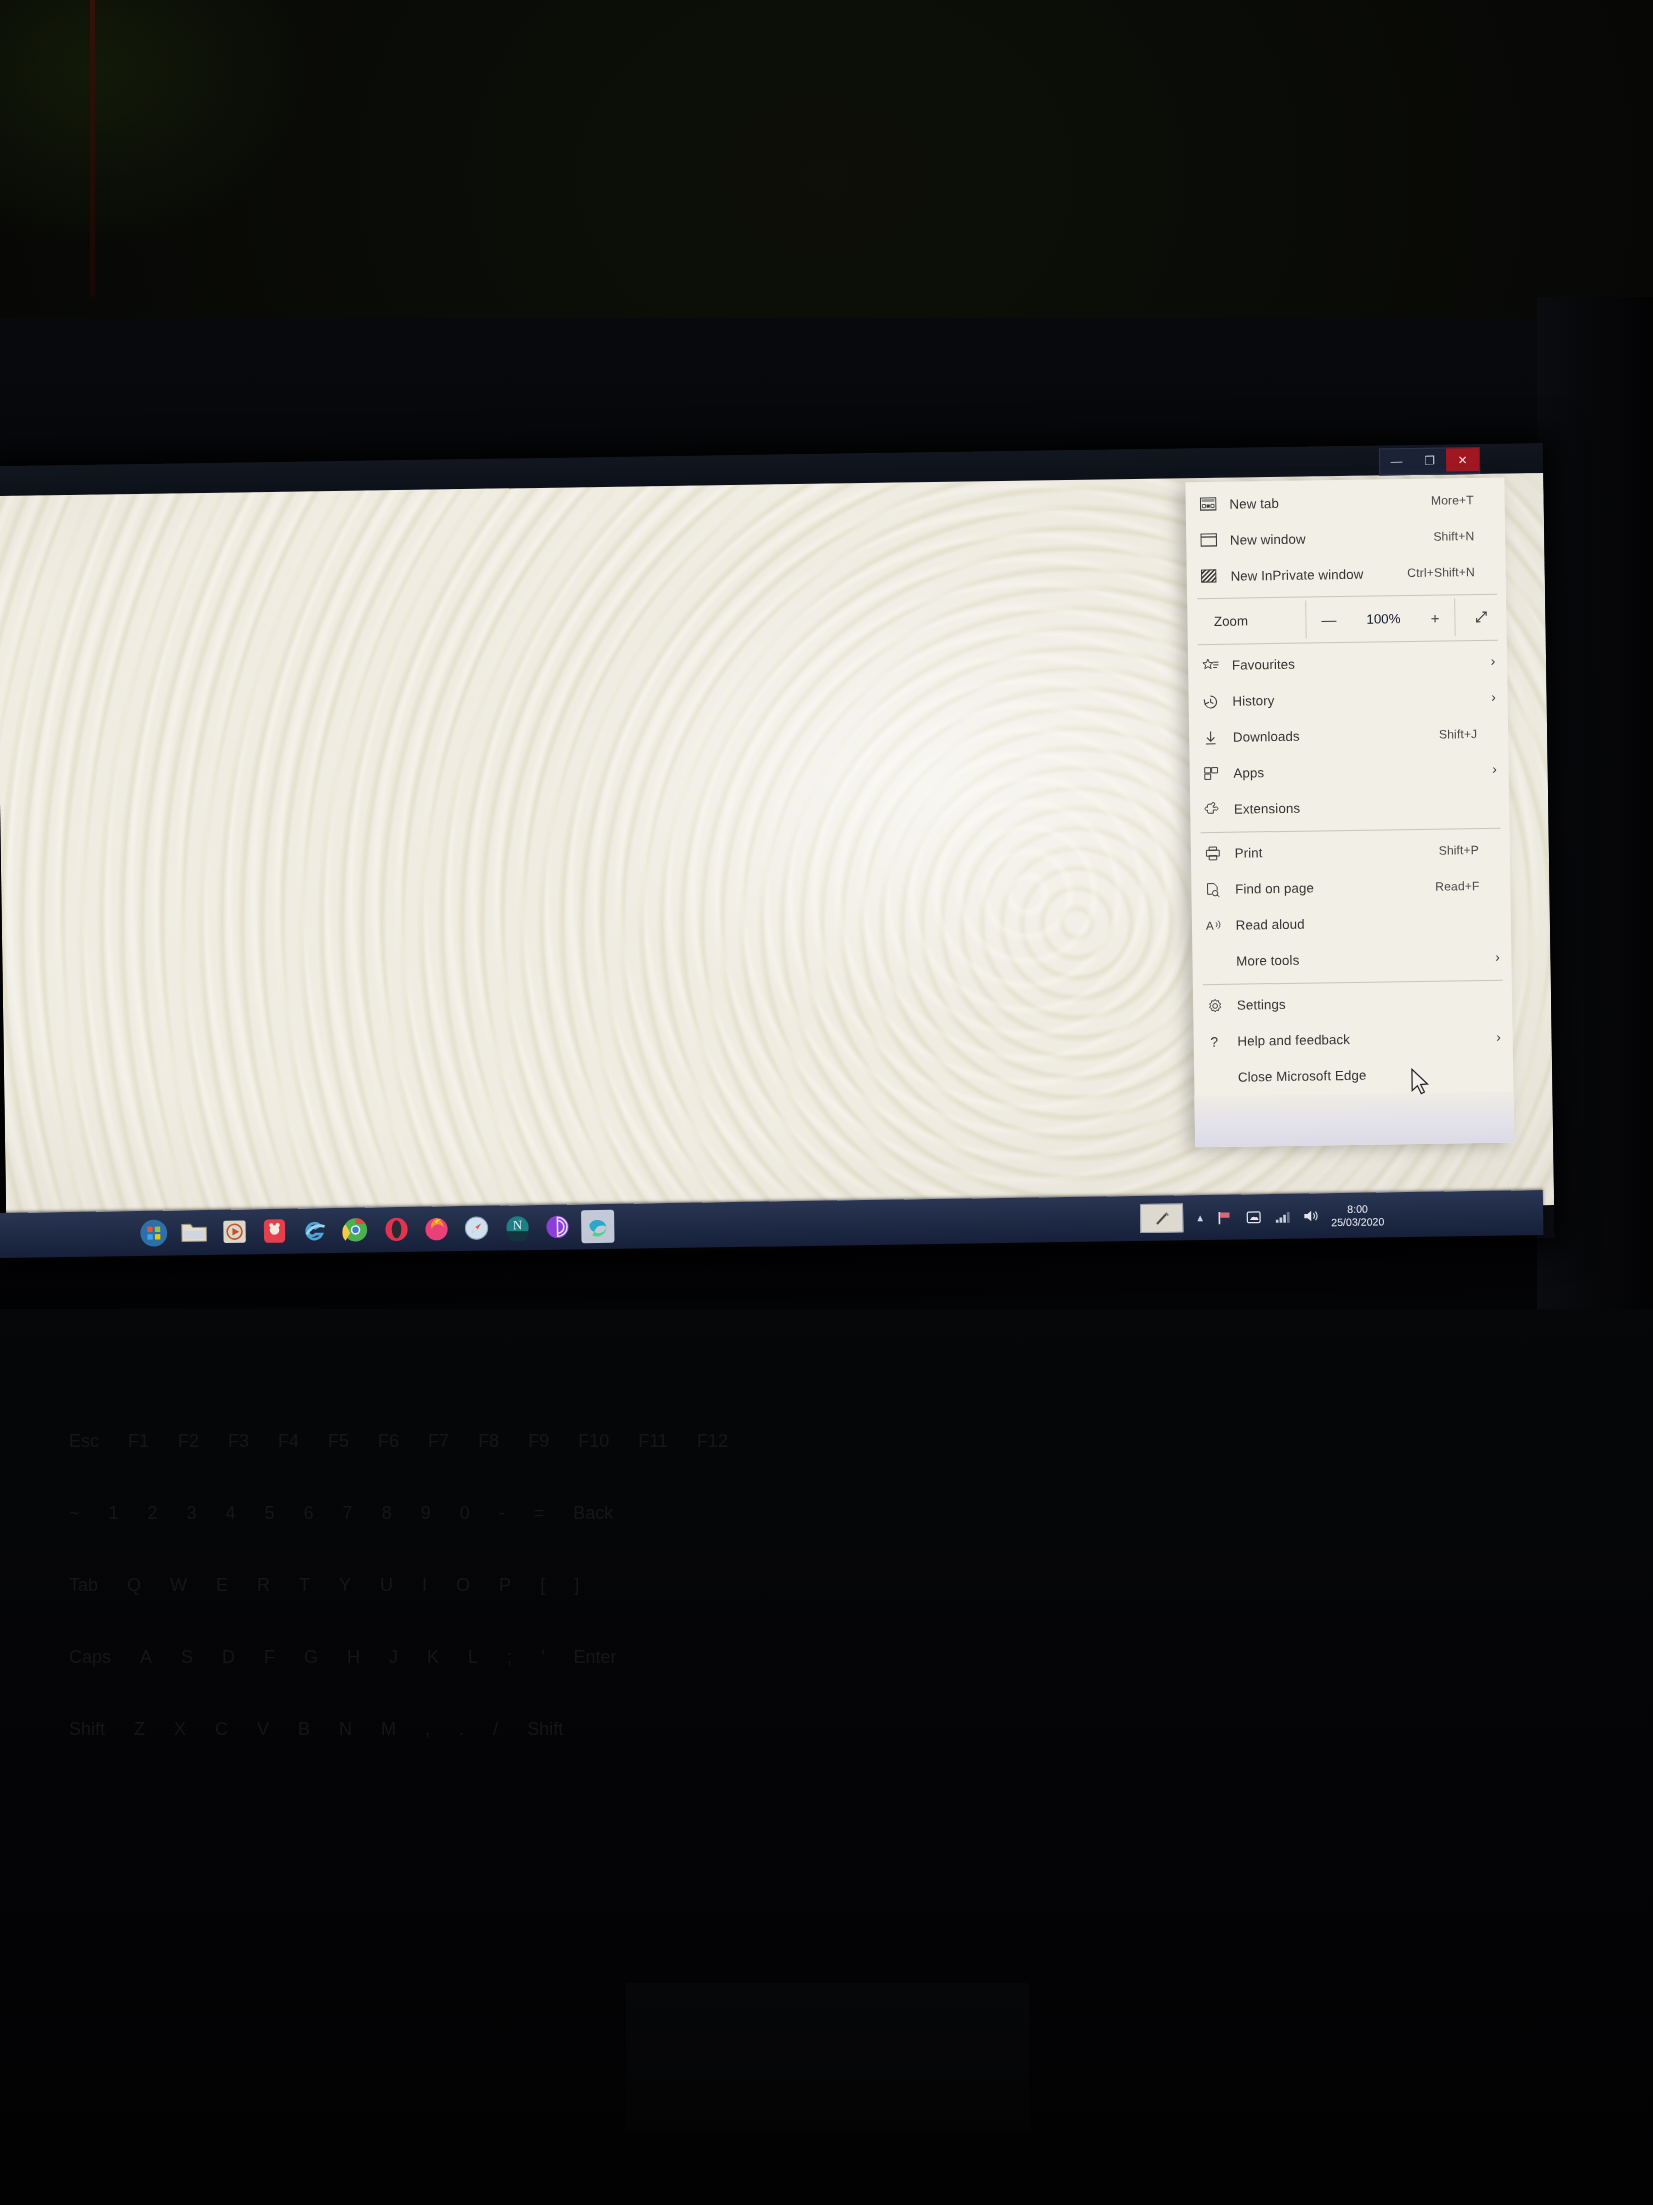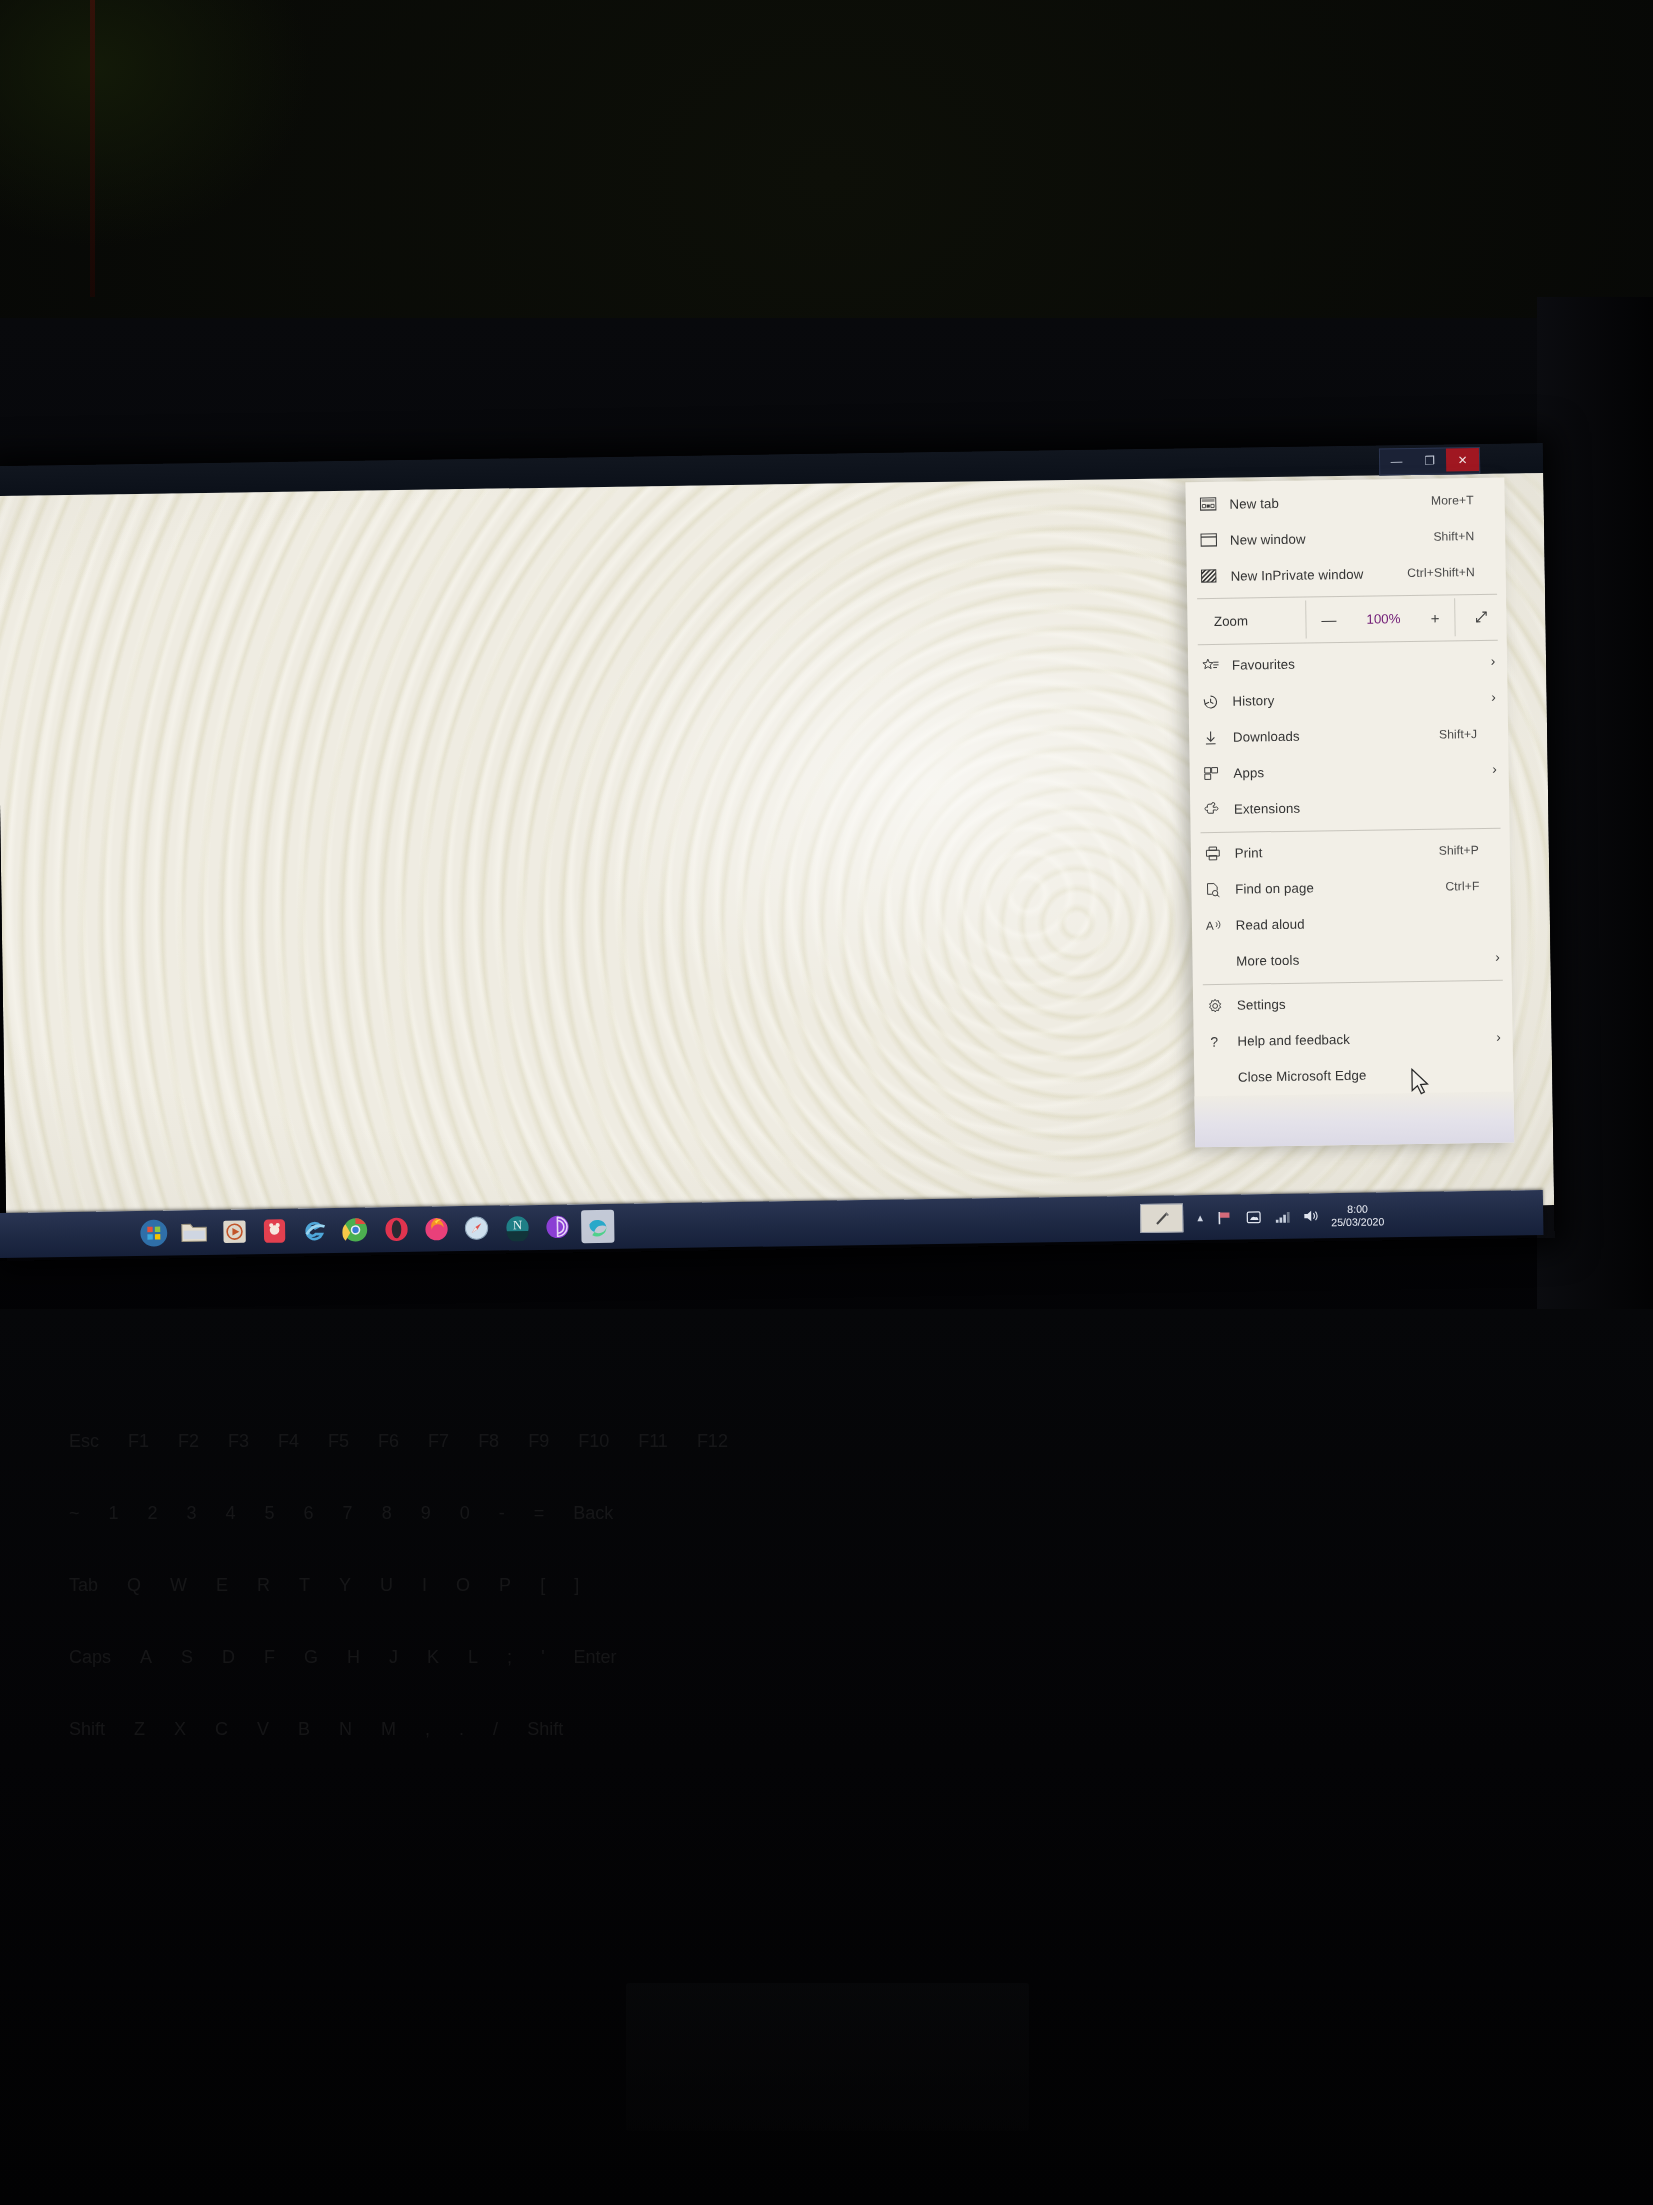--- a/index.html
+++ b/index.html
@@ -74,21 +74,21 @@
   .sep{height:0.5px;margin:3.7px 9.5px;background:rgba(120,118,110,.35);}
 
   
   .zoomrow{display:flex;align-items:center;height:38px;color:#343434;font-size:13.3px;}
   .zoomrow .zlabel{width:118px;padding-left:26.5px;box-sizing:border-box;}
   .zoomrow .zctrl{flex:1 1 auto;display:flex;align-items:center;justify-content:space-around;
         border-left:0.5px solid rgba(120,118,110,.30);height:100%;}
   .zoomrow .zfull{width:51px;display:flex;align-items:center;justify-content:center;
         border-left:0.5px solid rgba(120,118,110,.30);height:100%;}
   .zbtn{font-size:15px;color:#3a3a3a;}
-  .zval{font-size:13.3px;color:#701a75;}
+  .zval{font-size:13.3px;color:#0f172a;}
 
   
   .menu-foot{height:51px;background:linear-gradient(180deg,#efece4 0%,#e4e2ea 55%,#dcdae6 100%);}
 
   
   .cursor{position:absolute;left:1410px;top:1068px;width:24.4px;height:31px;
         transform:rotate(-0.85deg);}
 
   
   .taskbar{position:absolute;left:-5.3px;top:1213px;width:1548px;height:45px;
@@ -290,21 +290,21 @@
     <div class="mi">
       <span class="ico">
         <svg width="15" height="16" viewBox="0 0 28 30">
             <path d="M4 3 h12 l6 6 v7" fill="none" stroke="#3a3a3a" stroke-width="1.8"></path>
             <path d="M4 3 v20 h8" fill="none" stroke="#3a3a3a" stroke-width="1.8"></path>
             <circle cx="18" cy="21" r="5" fill="none" stroke="#3a3a3a" stroke-width="1.8"></circle>
             <line x1="21.5" y1="24.5" x2="26" y2="28" stroke="#3a3a3a" stroke-width="1.8"></line>
           </svg>
       </span>
       <span class="lbl">Find on page</span>
-      <span class="acc">Ctrl+F</span>
+      <span class="acc">Read+F</span>
       <span class="chev"></span>
     </div>
 
     <div class="mi">
       <span class="ico">
         <svg width="18" height="15" viewBox="0 0 34 28" style="font-size:25px">
             <text x="0" y="22" font-family="Liberation Sans, sans-serif" font-size="22" fill="#3a3a3a">A</text>
             <path d="M19 8 a6 6 0 0 1 0 9" fill="none" stroke="#3a3a3a" stroke-width="1.7"></path>
             <path d="M23 5 a10 10 0 0 1 0 15" fill="none" stroke="#3a3a3a" stroke-width="1.7"></path>
           </svg>

